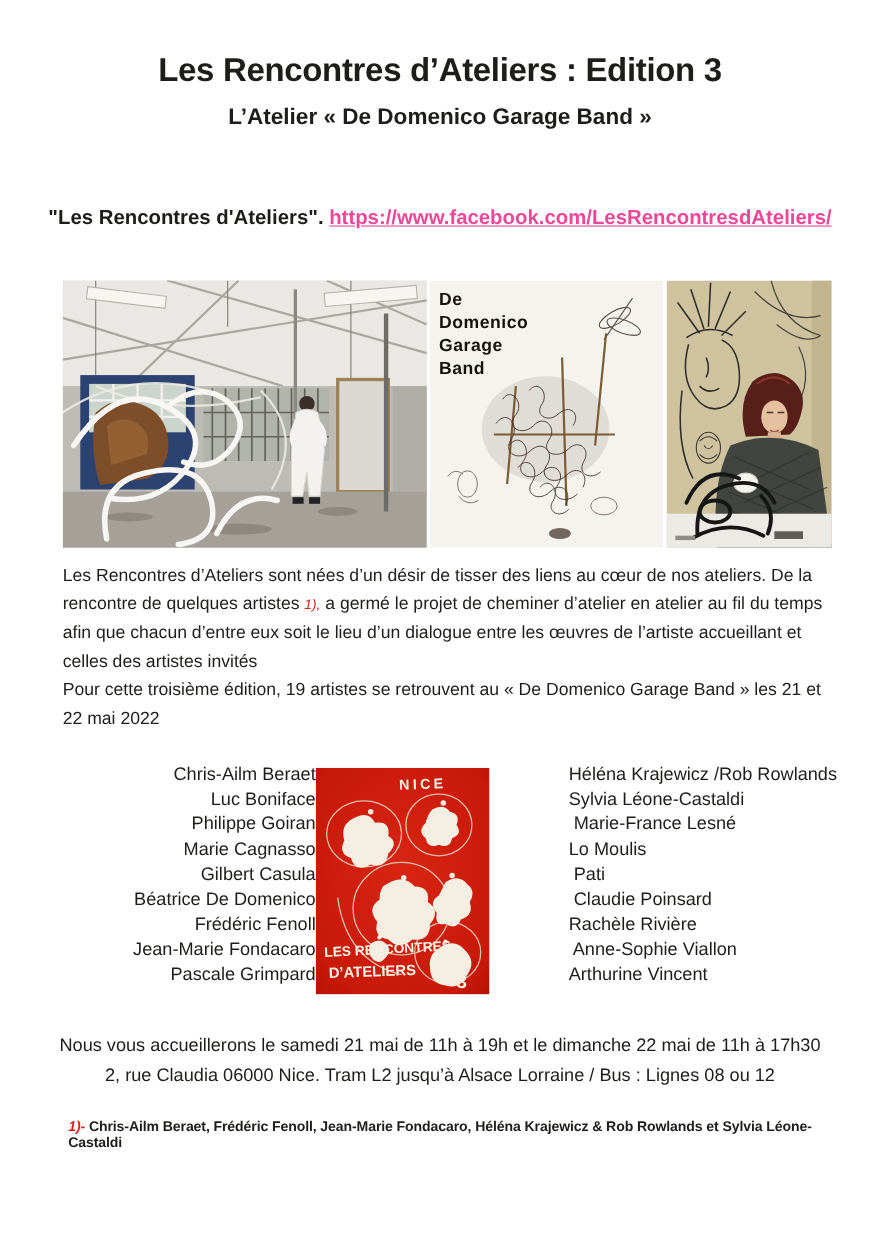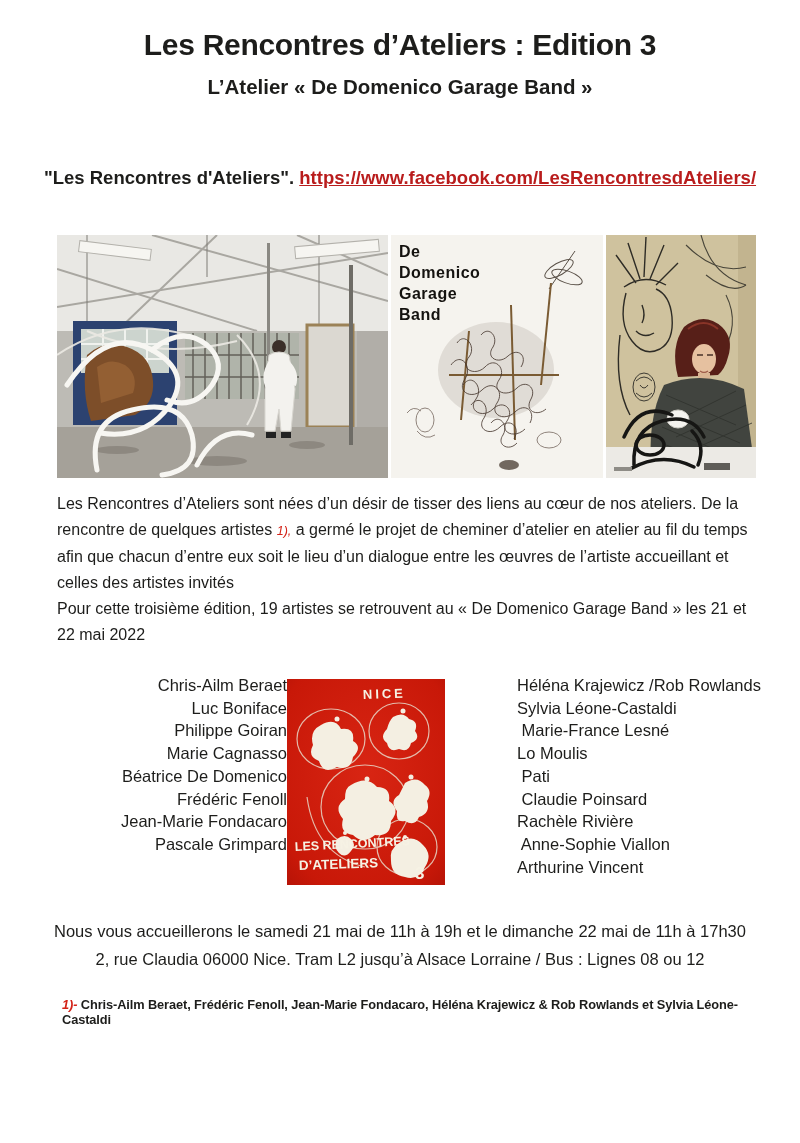--- a/index.html
+++ b/index.html
@@ -6,40 +6,40 @@
   html, body { background: #ffffff; }
   body {
     width: 800px; height: 1143px;
     font-family: "Liberation Sans", sans-serif;
     color: #1d1d1b;
     overflow: hidden;
   }
   .page { width: 800px; height: 1143px; background: #fff; }
 
   h1.title {
-    margin-top: 28px;
+    margin-top: 48px;
     text-align: center;
     font-size: 30px;
     font-weight: 700;
     letter-spacing: -0.3px;
   }
   h2.subtitle {
     margin-top: 13px;
     text-align: center;
     font-size: 20.5px;
     font-weight: 700;
   }
   .link-line {
     margin-top: 68px;
     text-align: center;
     font-size: 18.5px;
     font-weight: 700;
   }
   .link-line a {
-    color: #b91c1c;
+    color: #ec4899;
     text-decoration: underline;
   }
 
   .photo-strip {
     margin: 46px 0 0 57px;
     display: flex;
     gap: 3px;
     height: 243px;
   }
   .photo { display: block; height: 243px; }
@@ -253,20 +253,21 @@
   </div>
 
   <p class="intro"><span>Les Rencontres d’Ateliers sont nées d’un désir de tisser des liens au cœur de nos ateliers. De la rencontre de quelques artistes </span><span class="fn-ref">1),</span><span> a germé le projet de cheminer d’atelier en atelier au fil du temps afin que chacun d’entre eux soit le lieu d’un dialogue entre les œuvres de l’artiste accueillant et celles des artistes invités</span><br><span>Pour cette troisième édition, 19 artistes se retrouvent au « De Domenico Garage Band » les 21 et 22 mai 2022</span></p>
 
   <div class="artists-row">
     <ul class="artists-col left">
       <li> Chris-Ailm Beraet</li>
       <li>Luc Boniface</li>
       <li>Philippe Goiran</li>
       <li>Marie Cagnasso</li>
+      <li>Gilbert Casula</li>
       <li>Béatrice De Domenico</li>
       <li>Frédéric Fenoll</li>
       <li>Jean-Marie Fondacaro</li>
       <li>Pascale Grimpard</li>
     </ul>
 
     <svg class="poster" width="158" height="206" viewBox="0 0 158 206">
       <defs>
         <radialGradient id="pg" cx="50%" cy="45%" r="78%">
           <stop offset="0%" stop-color="#d82513"></stop>

